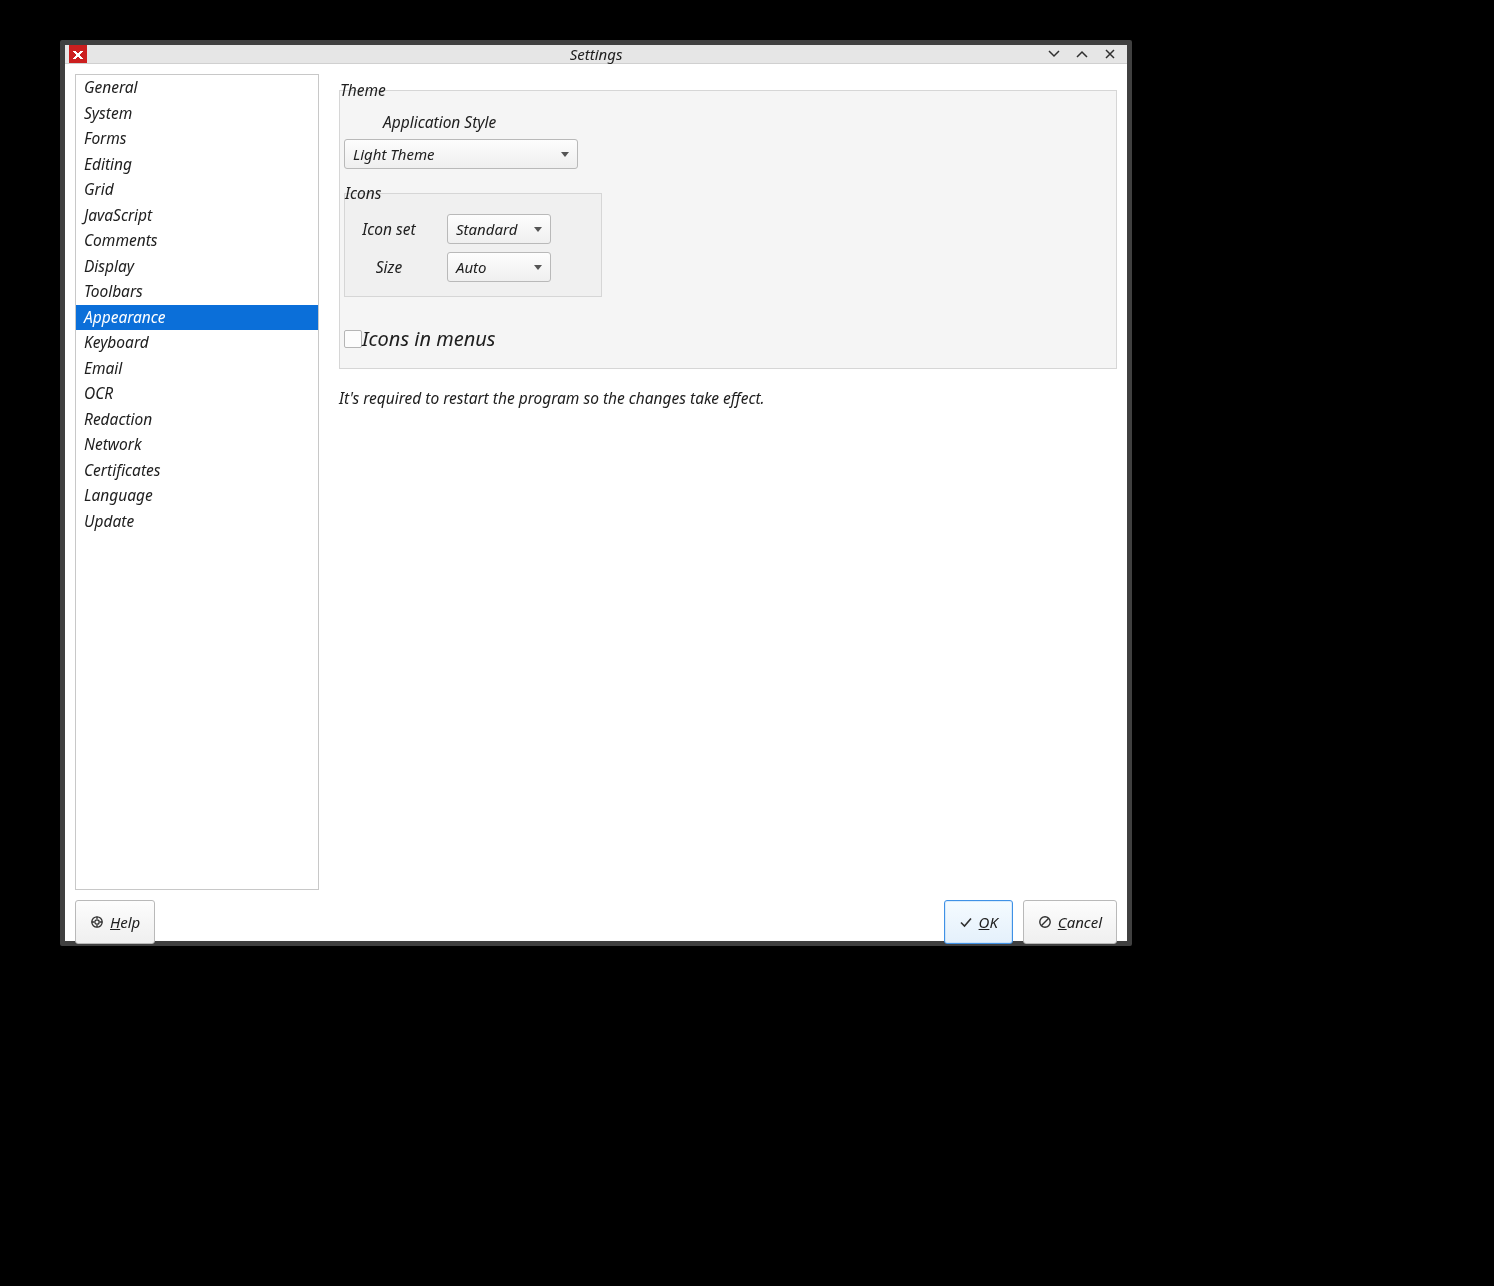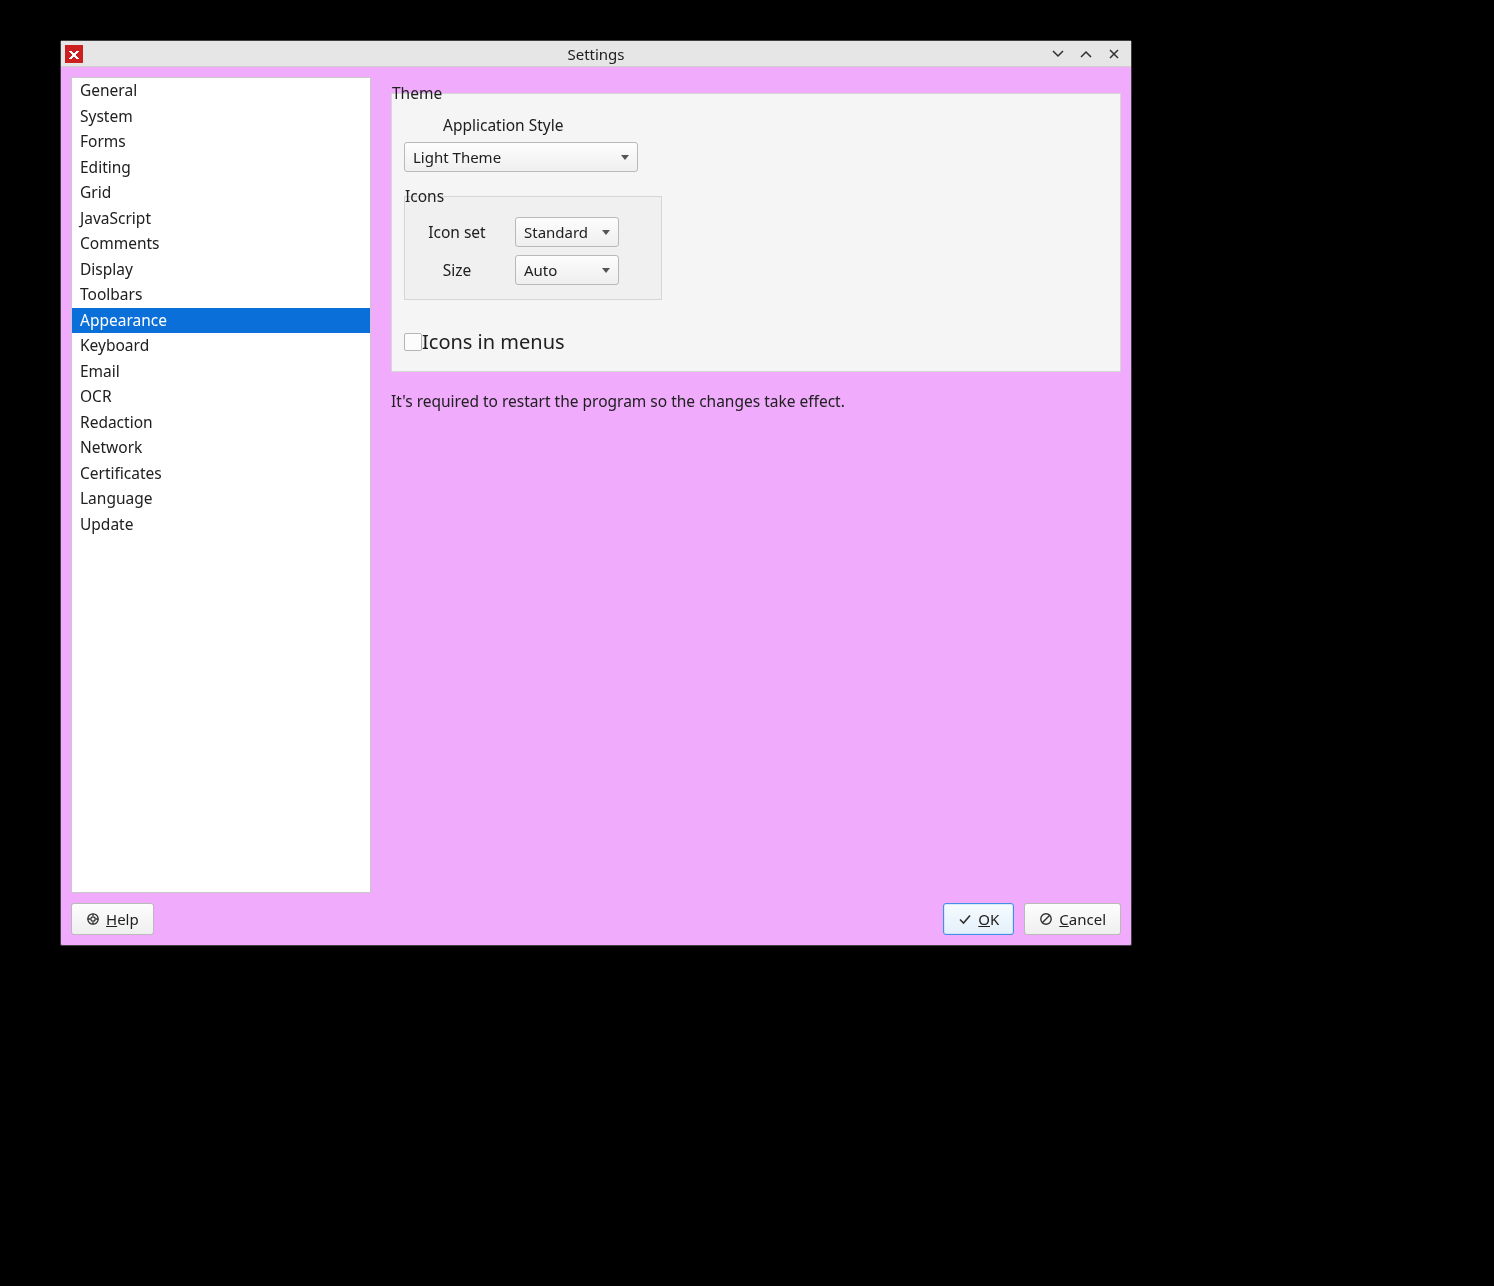--- a/index.html
+++ b/index.html
@@ -13,26 +13,27 @@
     background: #000;
     width: 1494px;
     height: 1286px;
     position: relative;
   }
   .dialog {
     position: absolute;
     left: 60px; top: 40px;
     width: 1072px;
     height: 906px;
-    background: #f0abfc;
-    border: 1px solid #404040;
+    background: #ffffff;
+    border: 5px solid #404040;
     border-radius: 2px;
     box-shadow: 0 2px 10px rgba(0,0,0,0.4);
     display: flex;
     flex-direction: column;
+    font-style: italic;
   }
   .titlebar {
     height: 30px;
     background: #e6e6e6;
     border-bottom: 1px solid #d0d0d0;
     display: flex;
     align-items: center;
     position: relative;
   }
   .titlebar .app-icon {
@@ -76,21 +77,21 @@
     display: flex;
     flex-direction: column;
     padding: 10px 10px 10px 10px;
   }
   .content-row {
     flex: 1;
     display: flex;
     gap: 20px;
   }
   .sidebar-list {
-    width: 300px;
+    width: 244px;
     height: 816px;
     background: #ffffff;
     border: 1px solid #c8c8c8;
     overflow: auto;
   }
   .sidebar-list .item {
     padding: 1px 8px;
     font-size: 15.5px;
     line-height: 23.5px;
     cursor: pointer;
@@ -104,21 +105,21 @@
   .main-panel {
     flex: 1;
     padding-top: 2px;
   }
 
   .groupbox {
     border: 1px solid #d6d6d6;
     background: #f5f5f5;
     margin-top: 6px;
     position: relative;
-    padding: 16px 14px 14px 12px;
+    padding: 16px 14px 14px 4px;
   }
   .groupbox > .legend {
     position: absolute;
     top: -12px; left: -2px;
     padding: 0 2px;
     font-size: 15.5px;
     color: #202020;
   }
   .outer-group {
     padding-bottom: 16px;
@@ -189,21 +190,21 @@
   }
 
   .button-bar {
     display: flex;
     align-items: center;
     padding-top: 10px;
     gap: 10px;
   }
   .button-bar .spacer { flex: 1; }
   .btn {
-    height: 32px;
+    height: 44px;
     padding: 0 14px;
     background: linear-gradient(#fdfdfd, #efefef);
     border: 1px solid #b9b9b9;
     border-radius: 3px;
     display: inline-flex;
     align-items: center;
     gap: 6px;
     font-size: 15px;
     cursor: pointer;
     user-select: none;

